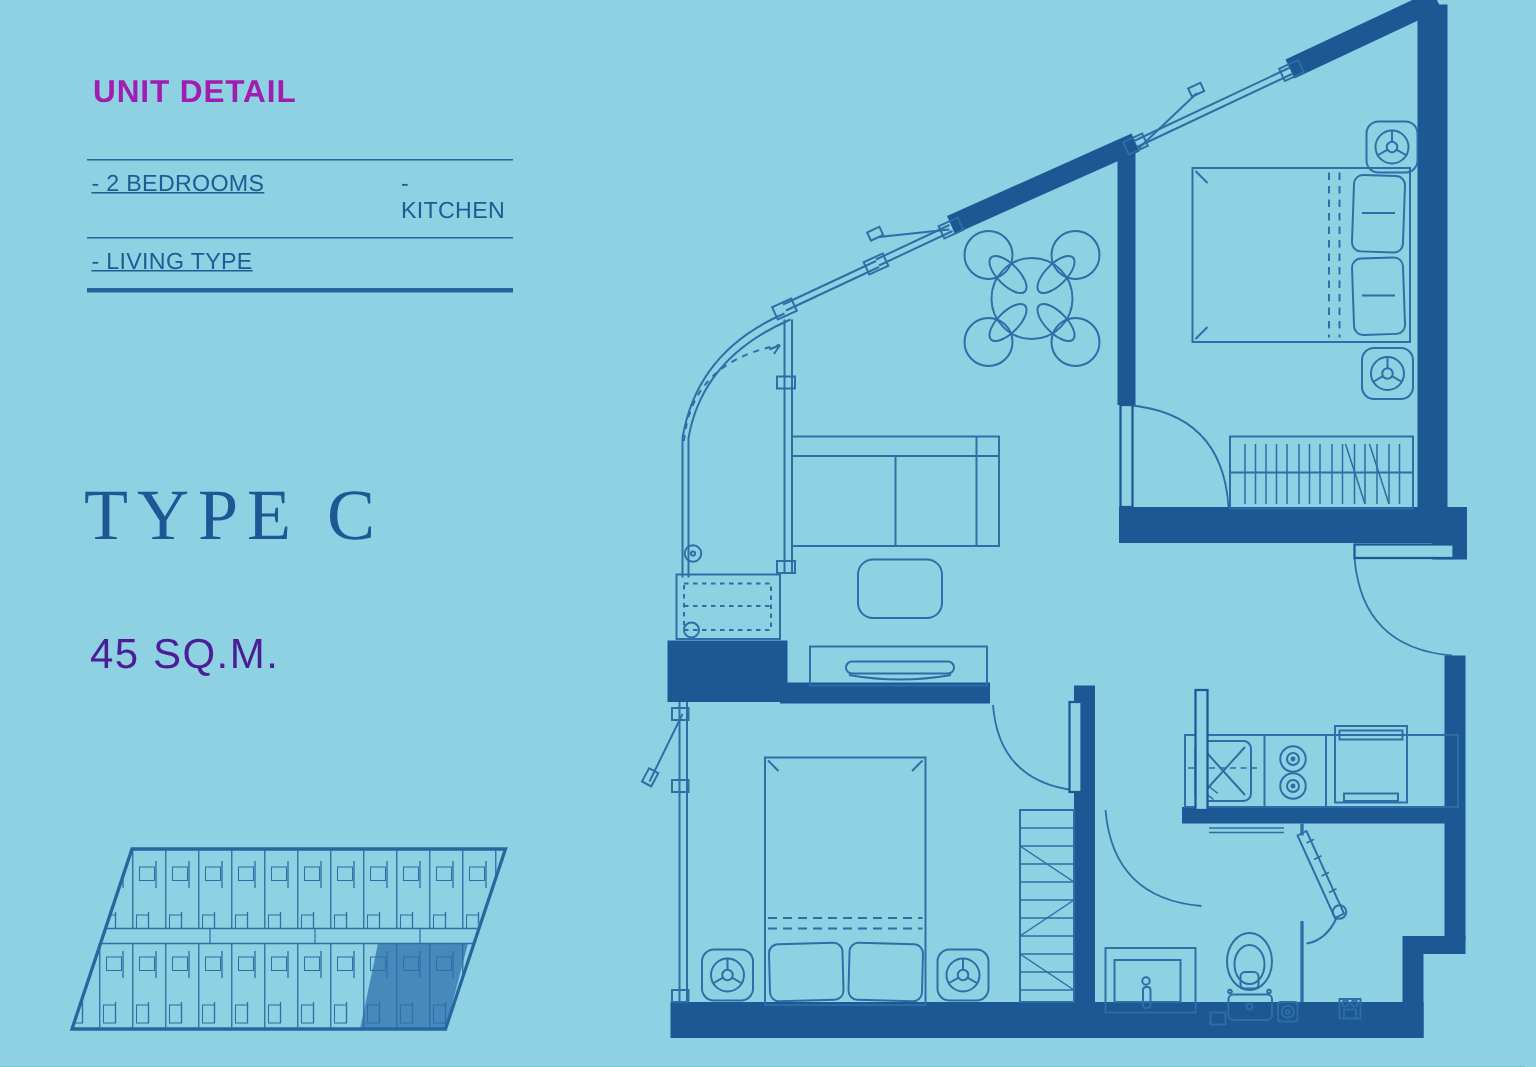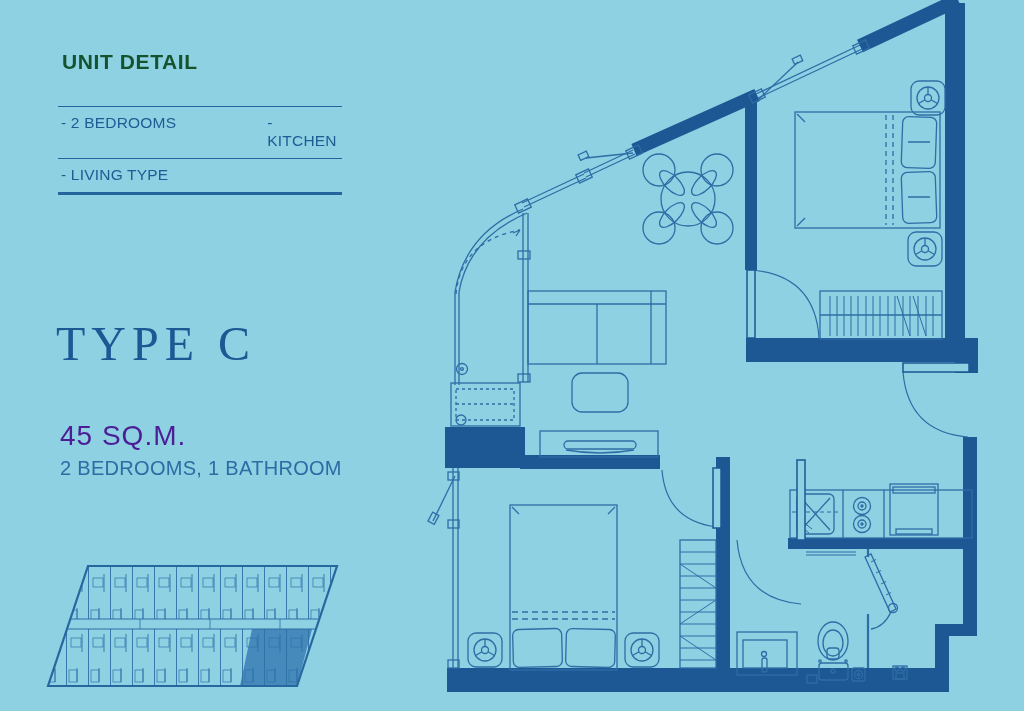--- a/index.html
+++ b/index.html
@@ -1,24 +1,24 @@
 <!DOCTYPE html>
 <html><head>
 <meta charset="utf-8">
 <style>
   html,body{margin:0;padding:0;background:#6fb9cd;}
   .page{position:relative;width:1024px;height:711px;background:#8dd1e2;overflow:hidden;
         font-family:"Liberation Sans",sans-serif;}
   .abs{position:absolute;}
   .unit-detail-title{left:62px;top:50px;font-size:21px;font-weight:bold;
-        letter-spacing:0.6px;color:#14532d;}
+        letter-spacing:0.6px;color:#a21caf;}
   .feature-table{left:58px;top:106px;width:284px;color:#1e5c94;font-size:15.5px;
         border-bottom:3px solid #24649c;}
   .feature-row{display:flex;border-top:1.6px solid #24649c;padding:7px 0 8px 3px;}
-  .feature-col1{width:168px;letter-spacing:0.2px;}
+  .feature-col1{width:168px;letter-spacing:0.2px;text-decoration:underline;}
   .feature-col2{letter-spacing:0.2px;margin-left:48px;}
   .type-name{left:56px;top:316px;font-size:48px;font-family:"Liberation Serif",serif;
         letter-spacing:6px;color:#1d5794;}
   .area{left:60px;top:420px;font-size:28px;color:#4c1d95;letter-spacing:1px;}
   .config{left:60px;top:457px;font-size:20px;color:#2d6ca4;letter-spacing:0.3px;}
   svg{position:absolute;left:0;top:0;}
 </style>
 </head>
 <body>
 
@@ -266,15 +266,14 @@
       <span class="feature-col2">- KITCHEN</span>
     </div>
     <div class="feature-row">
       <span class="feature-col1">- LIVING TYPE</span>
       <span class="feature-col2"></span>
     </div>
   </div>
 
   <div class="abs type-name">TYPE C</div>
   <div class="abs area">45 SQ.M.</div>
-  <div class="abs config">2 BEDROOMS, 1 BATHROOM</div>
 
 </div>
 
 </body></html>

